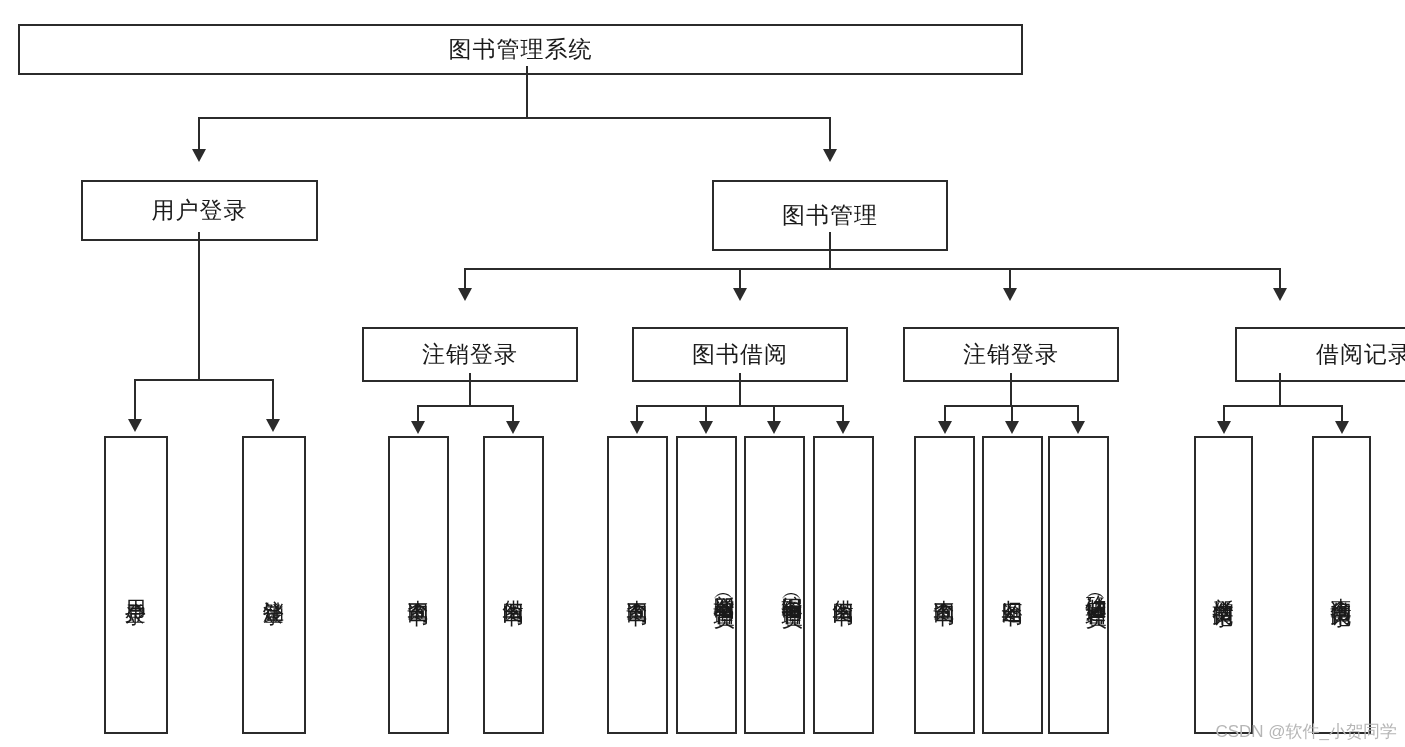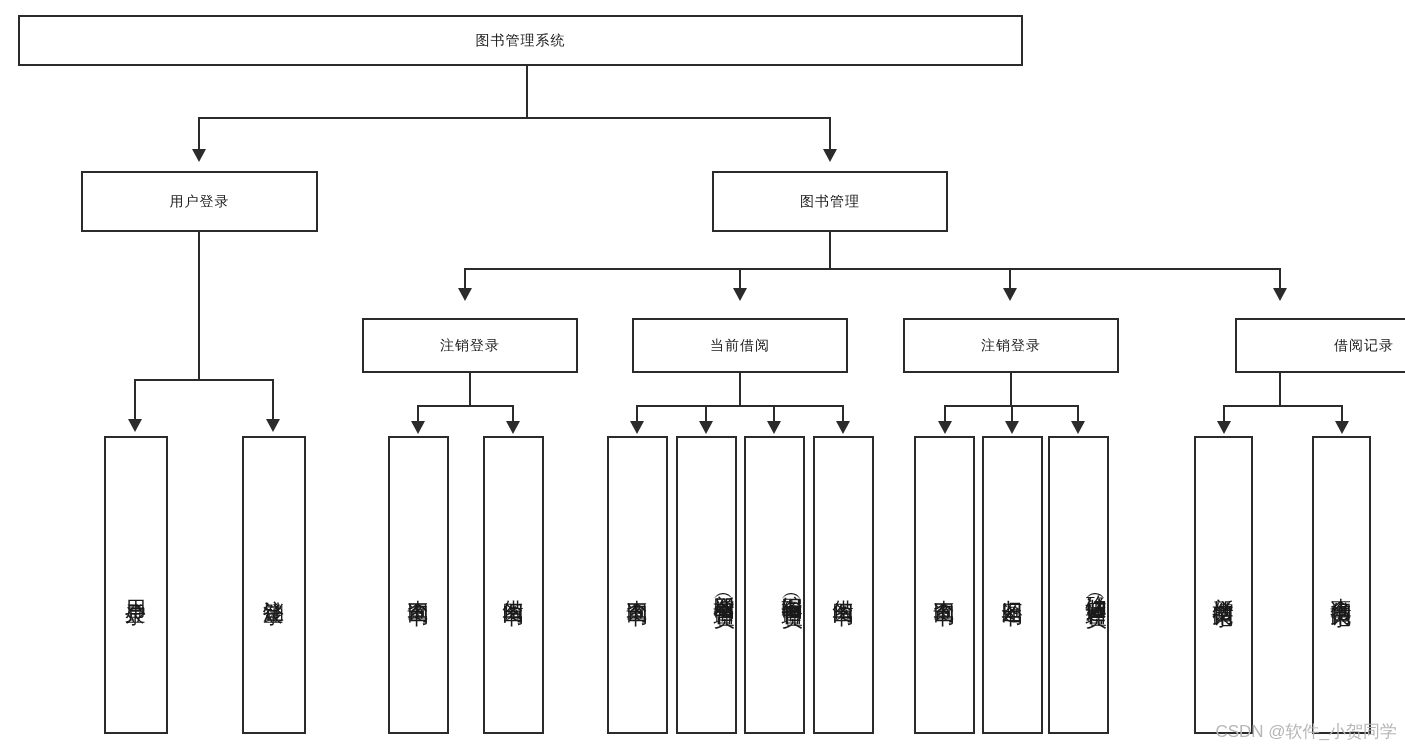--- a/index.html
+++ b/index.html
@@ -21,22 +21,23 @@
     position: absolute;
     box-sizing: border-box;
     border: 2px solid #2b2b2b;
     background: #ffffff;
     display: flex;
     align-items: center;
     justify-content: center;
     color: #1a1a1a;
   }
   .node.horiz {
-    font-size: 14px;
+    font-size: 23px;
     letter-spacing: 1px;
+    margin-top: 9px;
   }
   .node.vert {
     writing-mode: vertical-rl;
     text-orientation: upright;
     font-size: 21px;
     letter-spacing: 2px;
     align-items: flex-start;
     justify-content: center;
     padding-top: 4px;
     line-height: 1;
@@ -91,21 +92,21 @@
 
   <div class="connector vline" style="left:198px; top:117px; width:2px; height:34px;"></div>
   <div class="arrow" style="left:192px; top:149px;"></div>
   <div class="connector vline" style="left:829px; top:117px; width:2px; height:34px;"></div>
   <div class="arrow" style="left:823px; top:149px;"></div>
 
   <div class="node horiz" style="left:81px; top:171px; width:237px; height:61px;">
     <span>用户登录</span>
   </div>
 
-  <div class="node horiz" style="left:712px; top:171px; width:236px; height:61px;text-align:right;">
+  <div class="node horiz" style="left:712px; top:171px; width:236px; height:71px;text-align:right;">
     <span>图书管理</span>
   </div>
 
   <div class="connector vline" style="left:198px; top:232px; width:2px; height:149px;"></div>
   <div class="connector hline" style="left:134px; top:379px; width:140px; height:2px;"></div>
   <div class="connector vline" style="left:134px; top:379px; width:2px; height:42px;"></div>
   <div class="arrow" style="left:128px; top:419px;"></div>
   <div class="connector vline" style="left:272px; top:379px; width:2px; height:42px;"></div>
   <div class="arrow" style="left:266px; top:419px;"></div>
 
@@ -121,21 +122,21 @@
   <div class="connector vline" style="left:1009px; top:268px; width:2px; height:22px;"></div>
   <div class="arrow" style="left:1003px; top:288px;"></div>
 
   <div class="connector vline" style="left:1279px; top:268px; width:2px; height:22px;"></div>
   <div class="arrow" style="left:1273px; top:288px;"></div>
 
   <div class="node horiz" style="left:362px; top:318px; width:216px; height:55px;">
     <span>注销登录</span>
   </div>
   <div class="node horiz" style="left:632px; top:318px; width:216px; height:55px;">
-    <span>当前借阅</span>
+    <span>图书借阅</span>
   </div>
   <div class="node horiz" style="left:903px; top:318px; width:216px; height:55px;">
     <span>注销登录</span>
   </div>
   <div class="node horiz" style="left:1235px; top:318px; width:258px; height:55px;">
     <span>借阅记录</span>
   </div>
 
   <div class="connector vline" style="left:469px; top:373px; width:2px; height:34px;"></div>
   <div class="connector hline" style="left:417px; top:405px; width:96px; height:2px;"></div>

